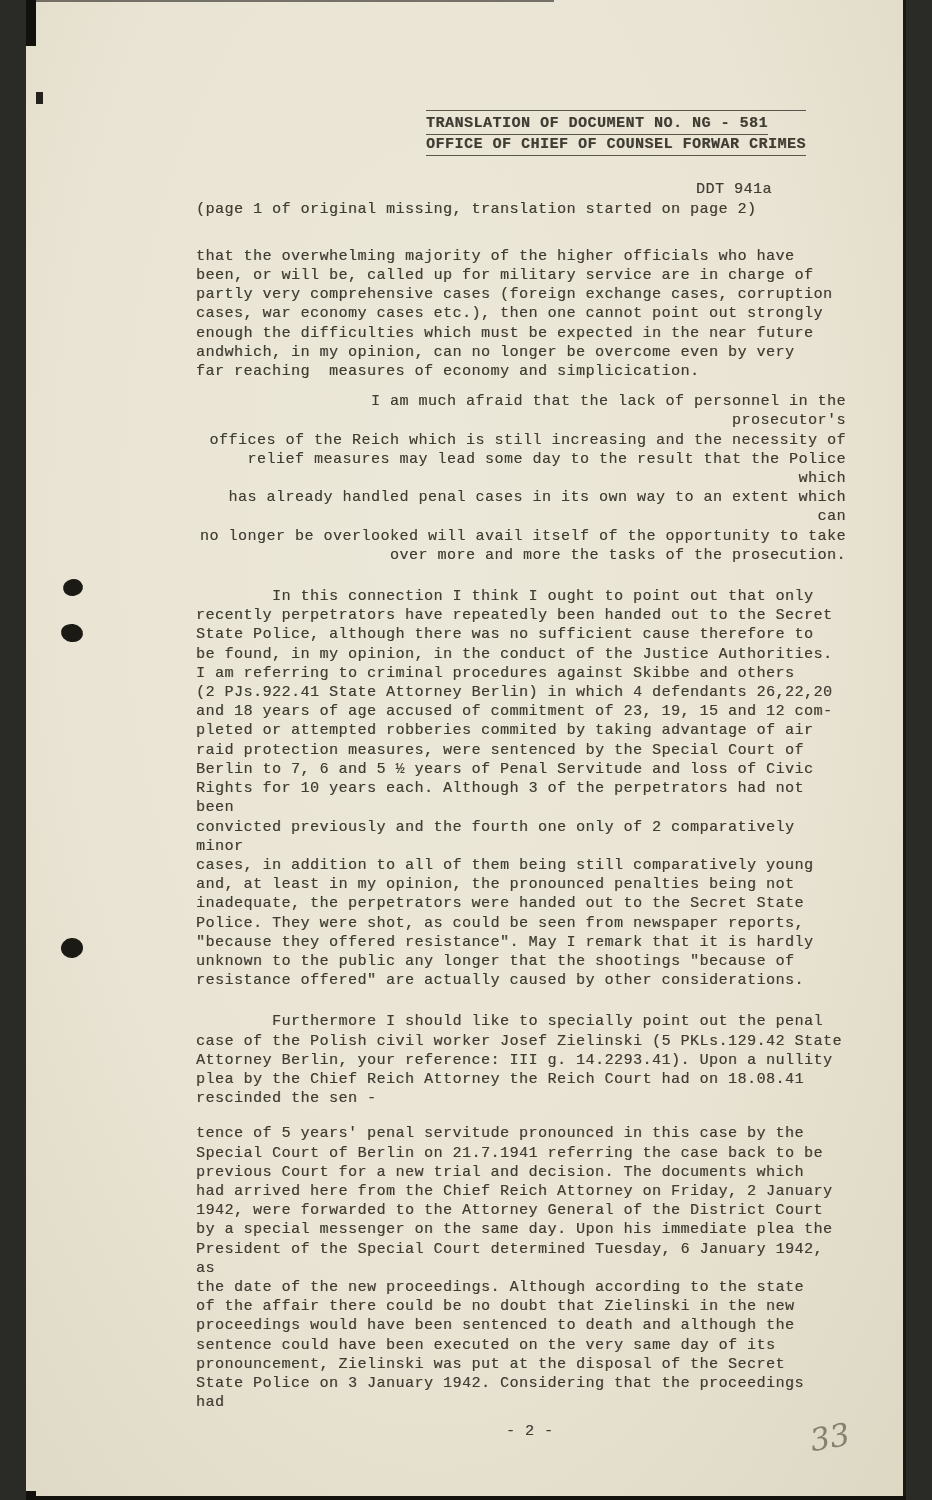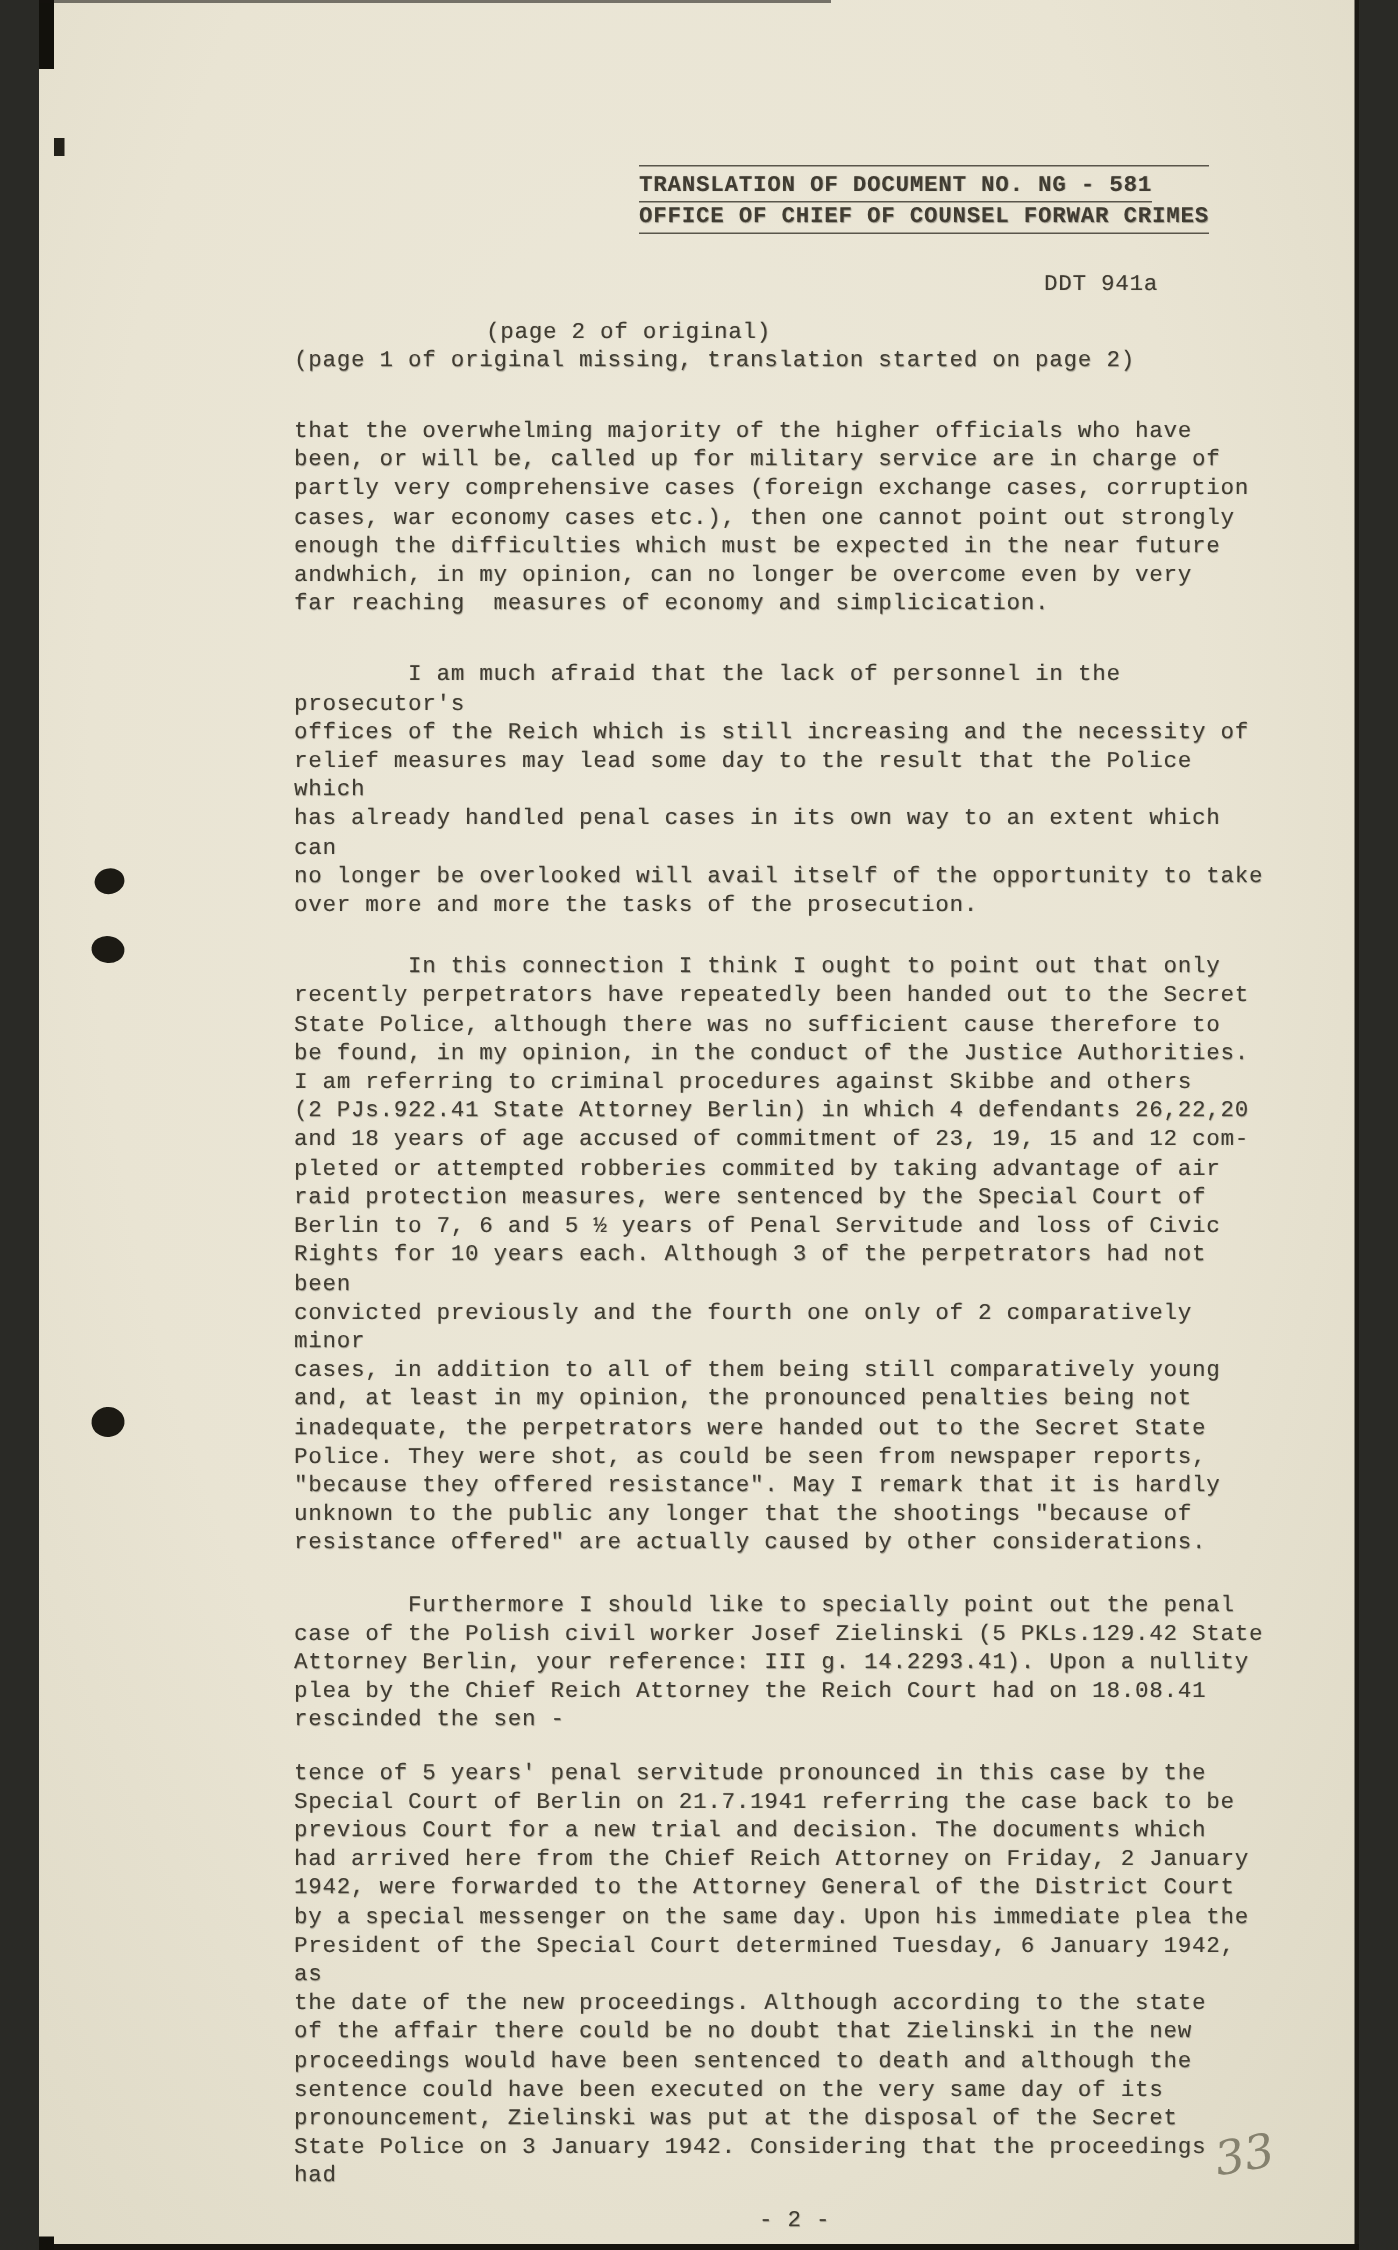--- a/index.html
+++ b/index.html
@@ -45,21 +45,21 @@
     margin-top: 24px;
   }
   .page2-note {
     margin-left: 128px;
     margin-top: 12px;
   }
   .missing-note {
   }
   .para { margin-top: 22px; }
   .para-first { margin-top: 28px; }
-  .para-second { margin-top: 28px; }
+  .para-second { margin-top: 11px; text-align: right; }
   .page3-note {
     margin-left: 182px;
     margin-top: 4px;
   }
   .para-continued { margin-top: 16px; }
   .footer-page-number {
     margin-left: 310px;
     margin-top: 10px;
   }
   .handwritten {
@@ -108,21 +108,20 @@
 
   <div class="content">
 
     <div class="header">
       <div class="typed header-line">TRANSLATION OF DOCUMENT NO. NG - 581</div>
       <div class="typed header-line">OFFICE OF CHIEF OF COUNSEL FORWAR CRIMES</div>
     </div>
 
     <div class="typed doc-ref">DDT 941a</div>
 
-    <div class="typed page2-note">(page 2 of original)</div>
 
     <div class="typed missing-note">(page 1 of original missing, translation started on page 2)</div>
 
     <div class="typed para para-first">that the overwhelming majority of the higher officials who have
 been, or will be, called up for military service are in charge of
 partly very comprehensive cases (foreign exchange cases, corruption
 cases, war economy cases etc.), then one cannot point out strongly
 enough the difficulties which must be expected in the near future
 andwhich, in my opinion, can no longer be overcome even by very
 far reaching  measures of economy and simplicication.</div>

